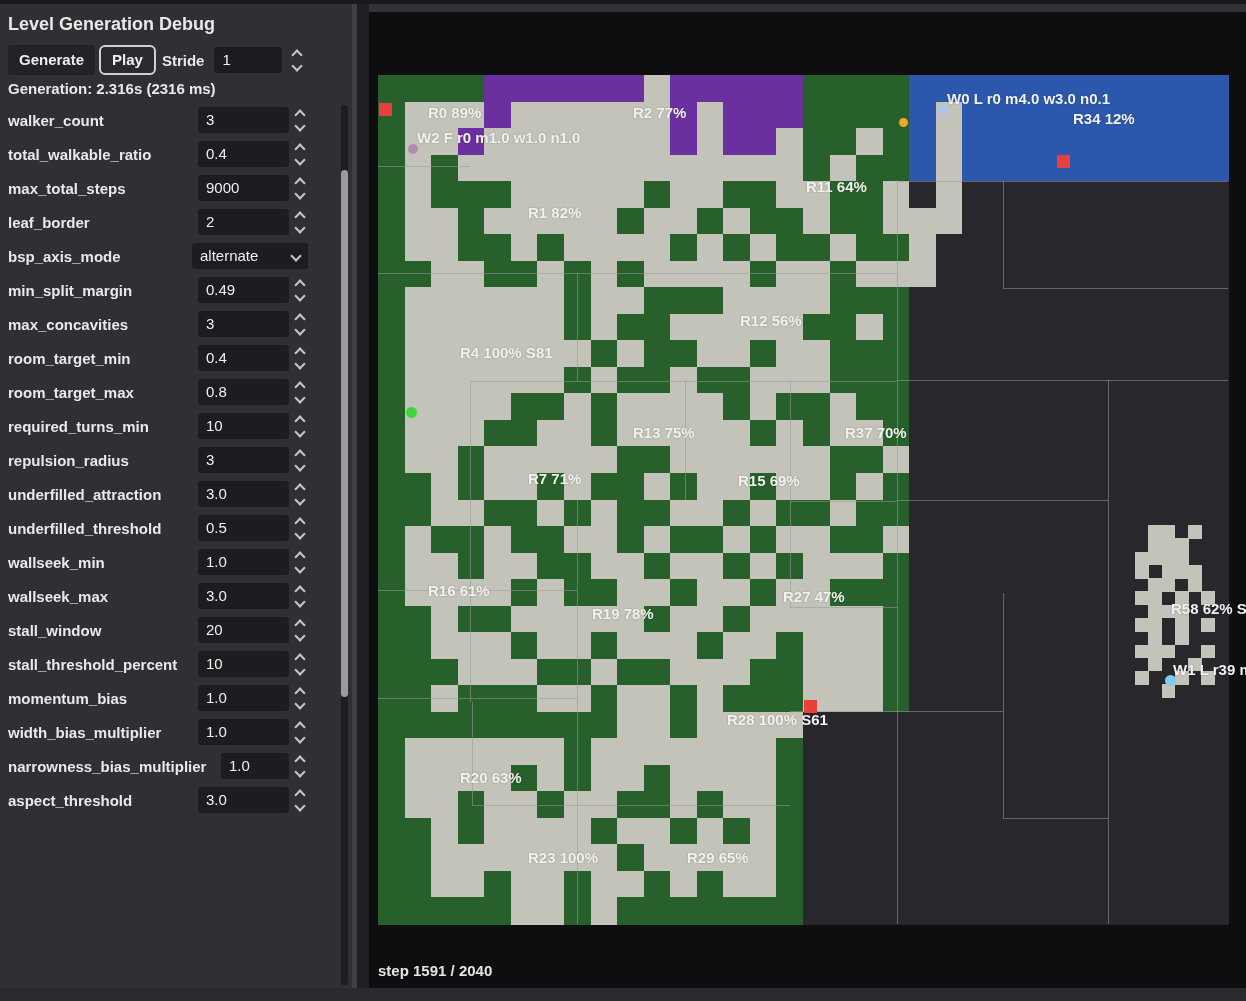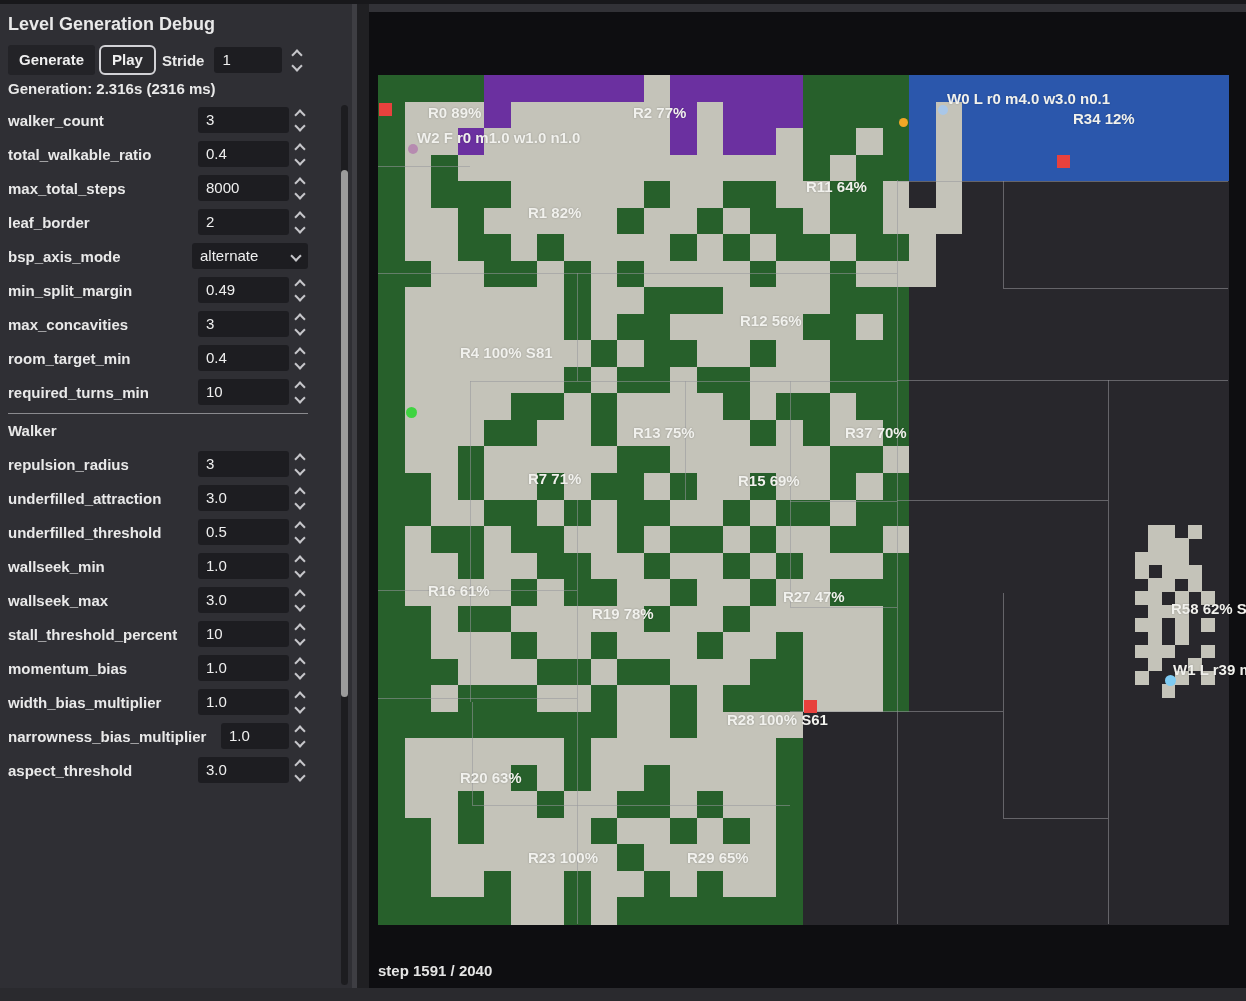--- a/index.html
+++ b/index.html
@@ -86,21 +86,21 @@
       <div class="param-row">
         <div class="param-label">total_walkable_ratio</div>
         <div class="numbox param-input">0.4</div>
         <div class="stepper">
           <span class="chev up"></span>
           <span class="chev down"></span>
         </div>
       </div>
       <div class="param-row">
         <div class="param-label">max_total_steps</div>
-        <div class="numbox param-input">8000</div>
+        <div class="numbox param-input">9000</div>
         <div class="stepper">
           <span class="chev up"></span>
           <span class="chev down"></span>
         </div>
       </div>
       <div class="param-row">
         <div class="param-label">leaf_border</div>
         <div class="numbox param-input">2</div>
         <div class="stepper">
           <span class="chev up"></span>
@@ -132,28 +132,35 @@
       </div>
       <div class="param-row">
         <div class="param-label">room_target_min</div>
         <div class="numbox param-input">0.4</div>
         <div class="stepper">
           <span class="chev up"></span>
           <span class="chev down"></span>
         </div>
       </div>
       <div class="param-row">
+        <div class="param-label">room_target_max</div>
+        <div class="numbox param-input">0.8</div>
+        <div class="stepper">
+          <span class="chev up"></span>
+          <span class="chev down"></span>
+        </div>
+      </div>
+      <div class="param-row">
         <div class="param-label">required_turns_min</div>
         <div class="numbox param-input">10</div>
         <div class="stepper">
           <span class="chev up"></span>
           <span class="chev down"></span>
         </div>
       </div>
-      <div class="section-header">Walker</div>
       <div class="param-row">
         <div class="param-label">repulsion_radius</div>
         <div class="numbox param-input">3</div>
         <div class="stepper">
           <span class="chev up"></span>
           <span class="chev down"></span>
         </div>
       </div>
       <div class="param-row">
         <div class="param-label">underfilled_attraction</div>
@@ -175,20 +182,28 @@
         <div class="param-label">wallseek_min</div>
         <div class="numbox param-input">1.0</div>
         <div class="stepper">
           <span class="chev up"></span>
           <span class="chev down"></span>
         </div>
       </div>
       <div class="param-row">
         <div class="param-label">wallseek_max</div>
         <div class="numbox param-input">3.0</div>
+        <div class="stepper">
+          <span class="chev up"></span>
+          <span class="chev down"></span>
+        </div>
+      </div>
+      <div class="param-row">
+        <div class="param-label">stall_window</div>
+        <div class="numbox param-input">20</div>
         <div class="stepper">
           <span class="chev up"></span>
           <span class="chev down"></span>
         </div>
       </div>
       <div class="param-row">
         <div class="param-label">stall_threshold_percent</div>
         <div class="numbox param-input">10</div>
         <div class="stepper">
           <span class="chev up"></span>

